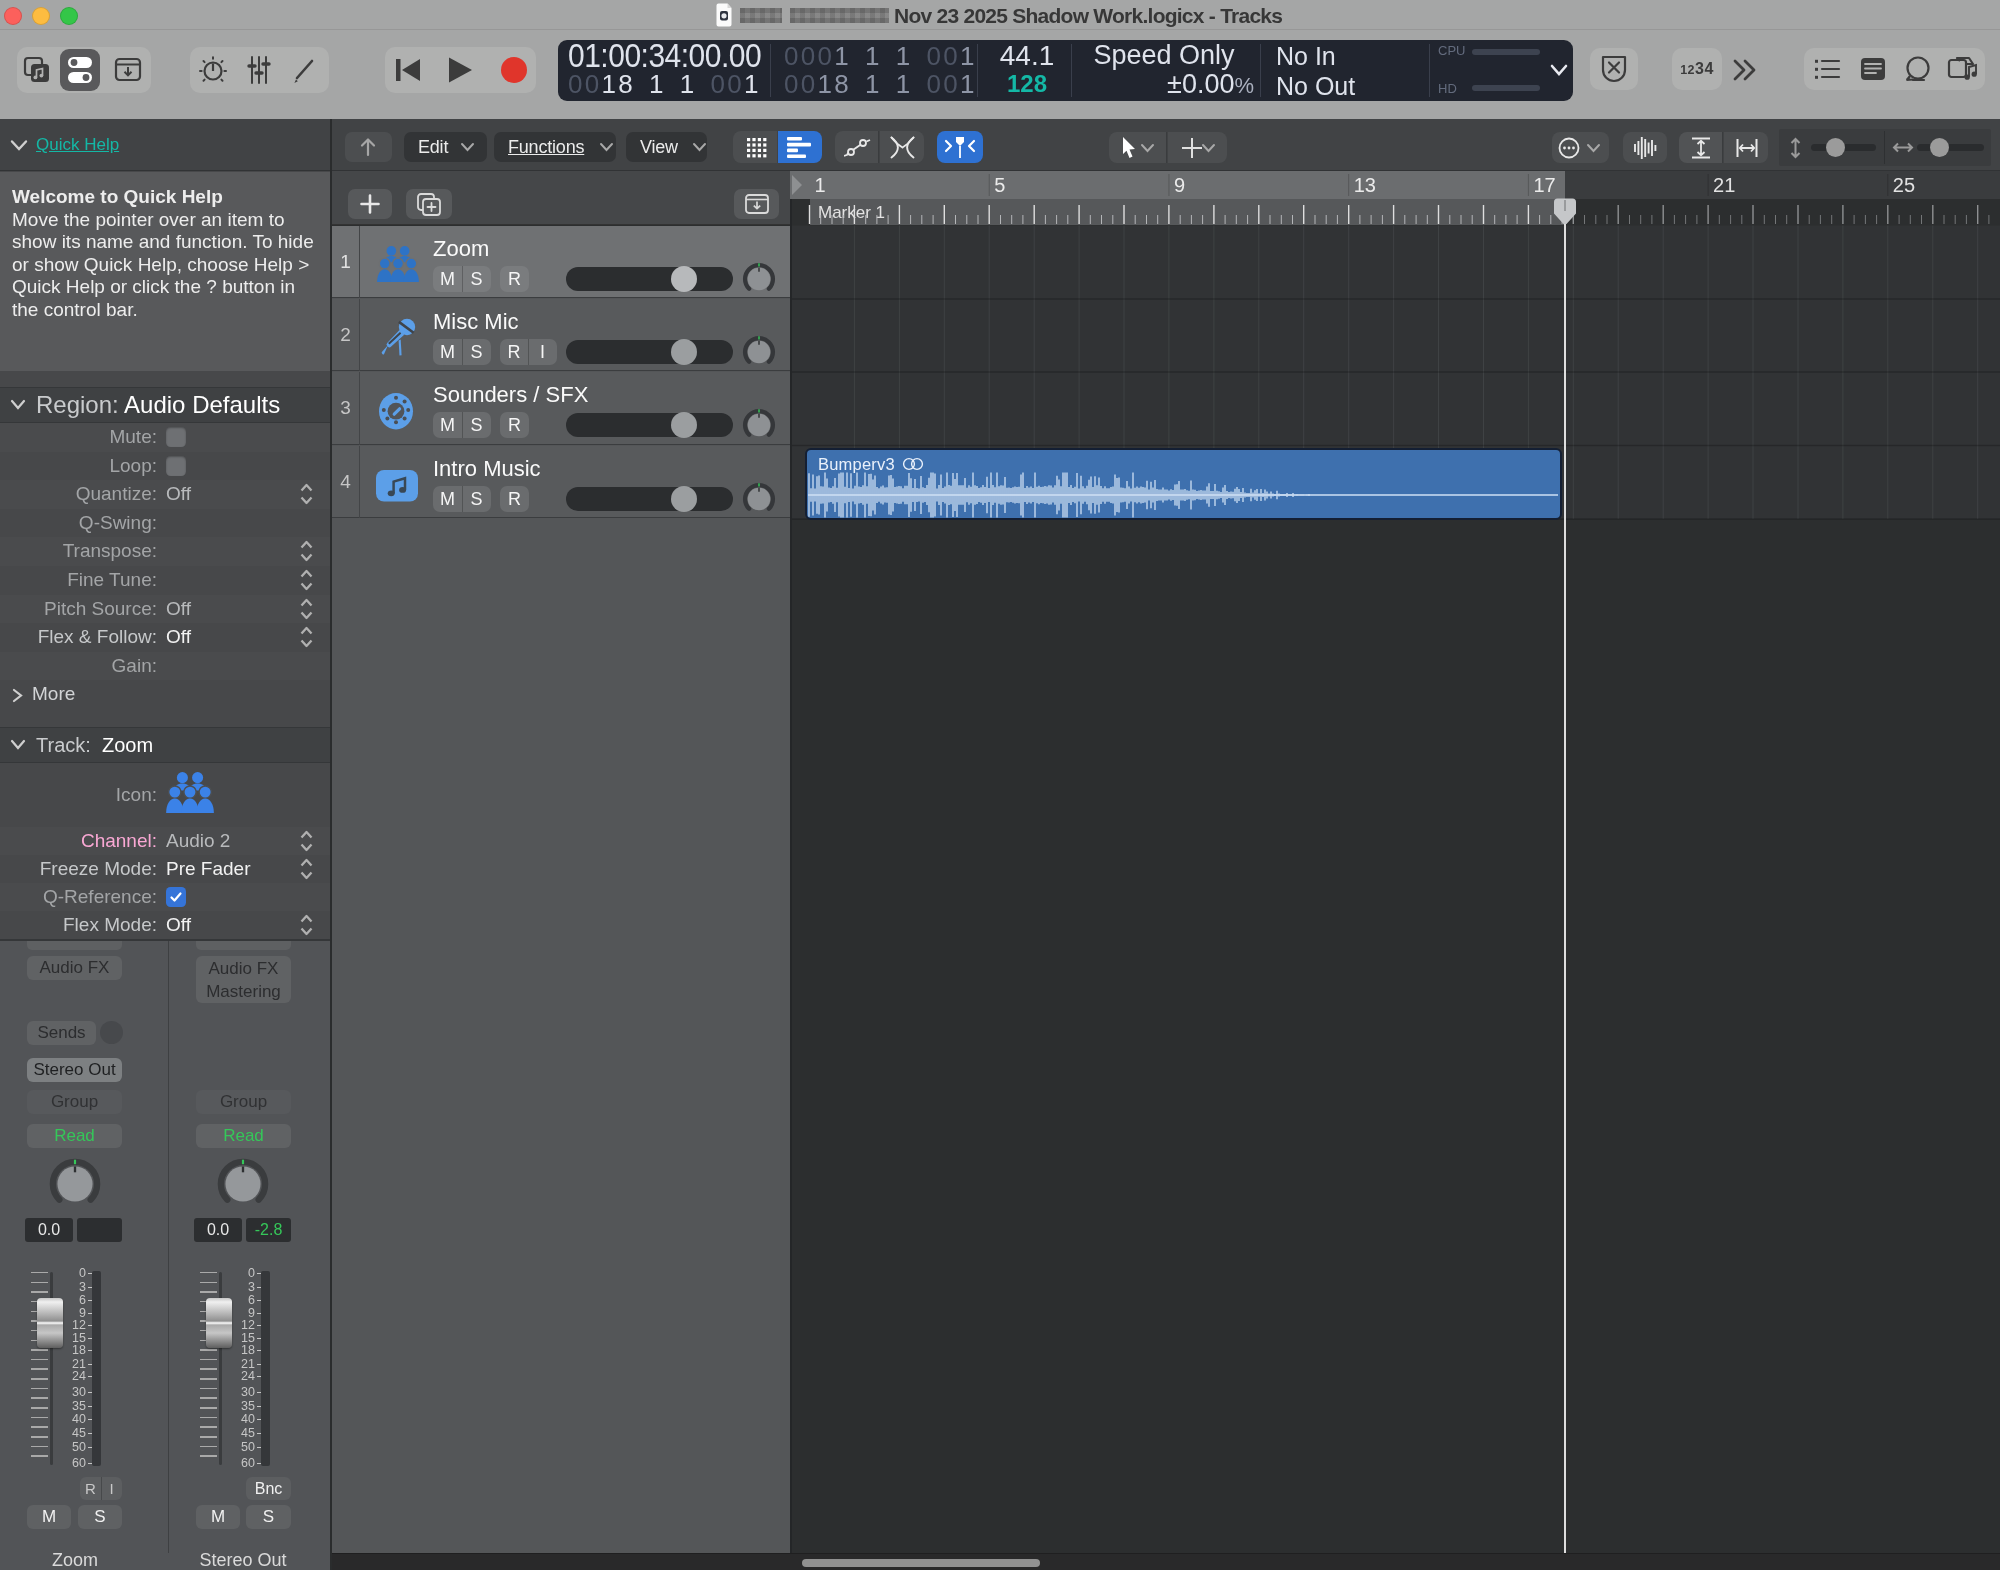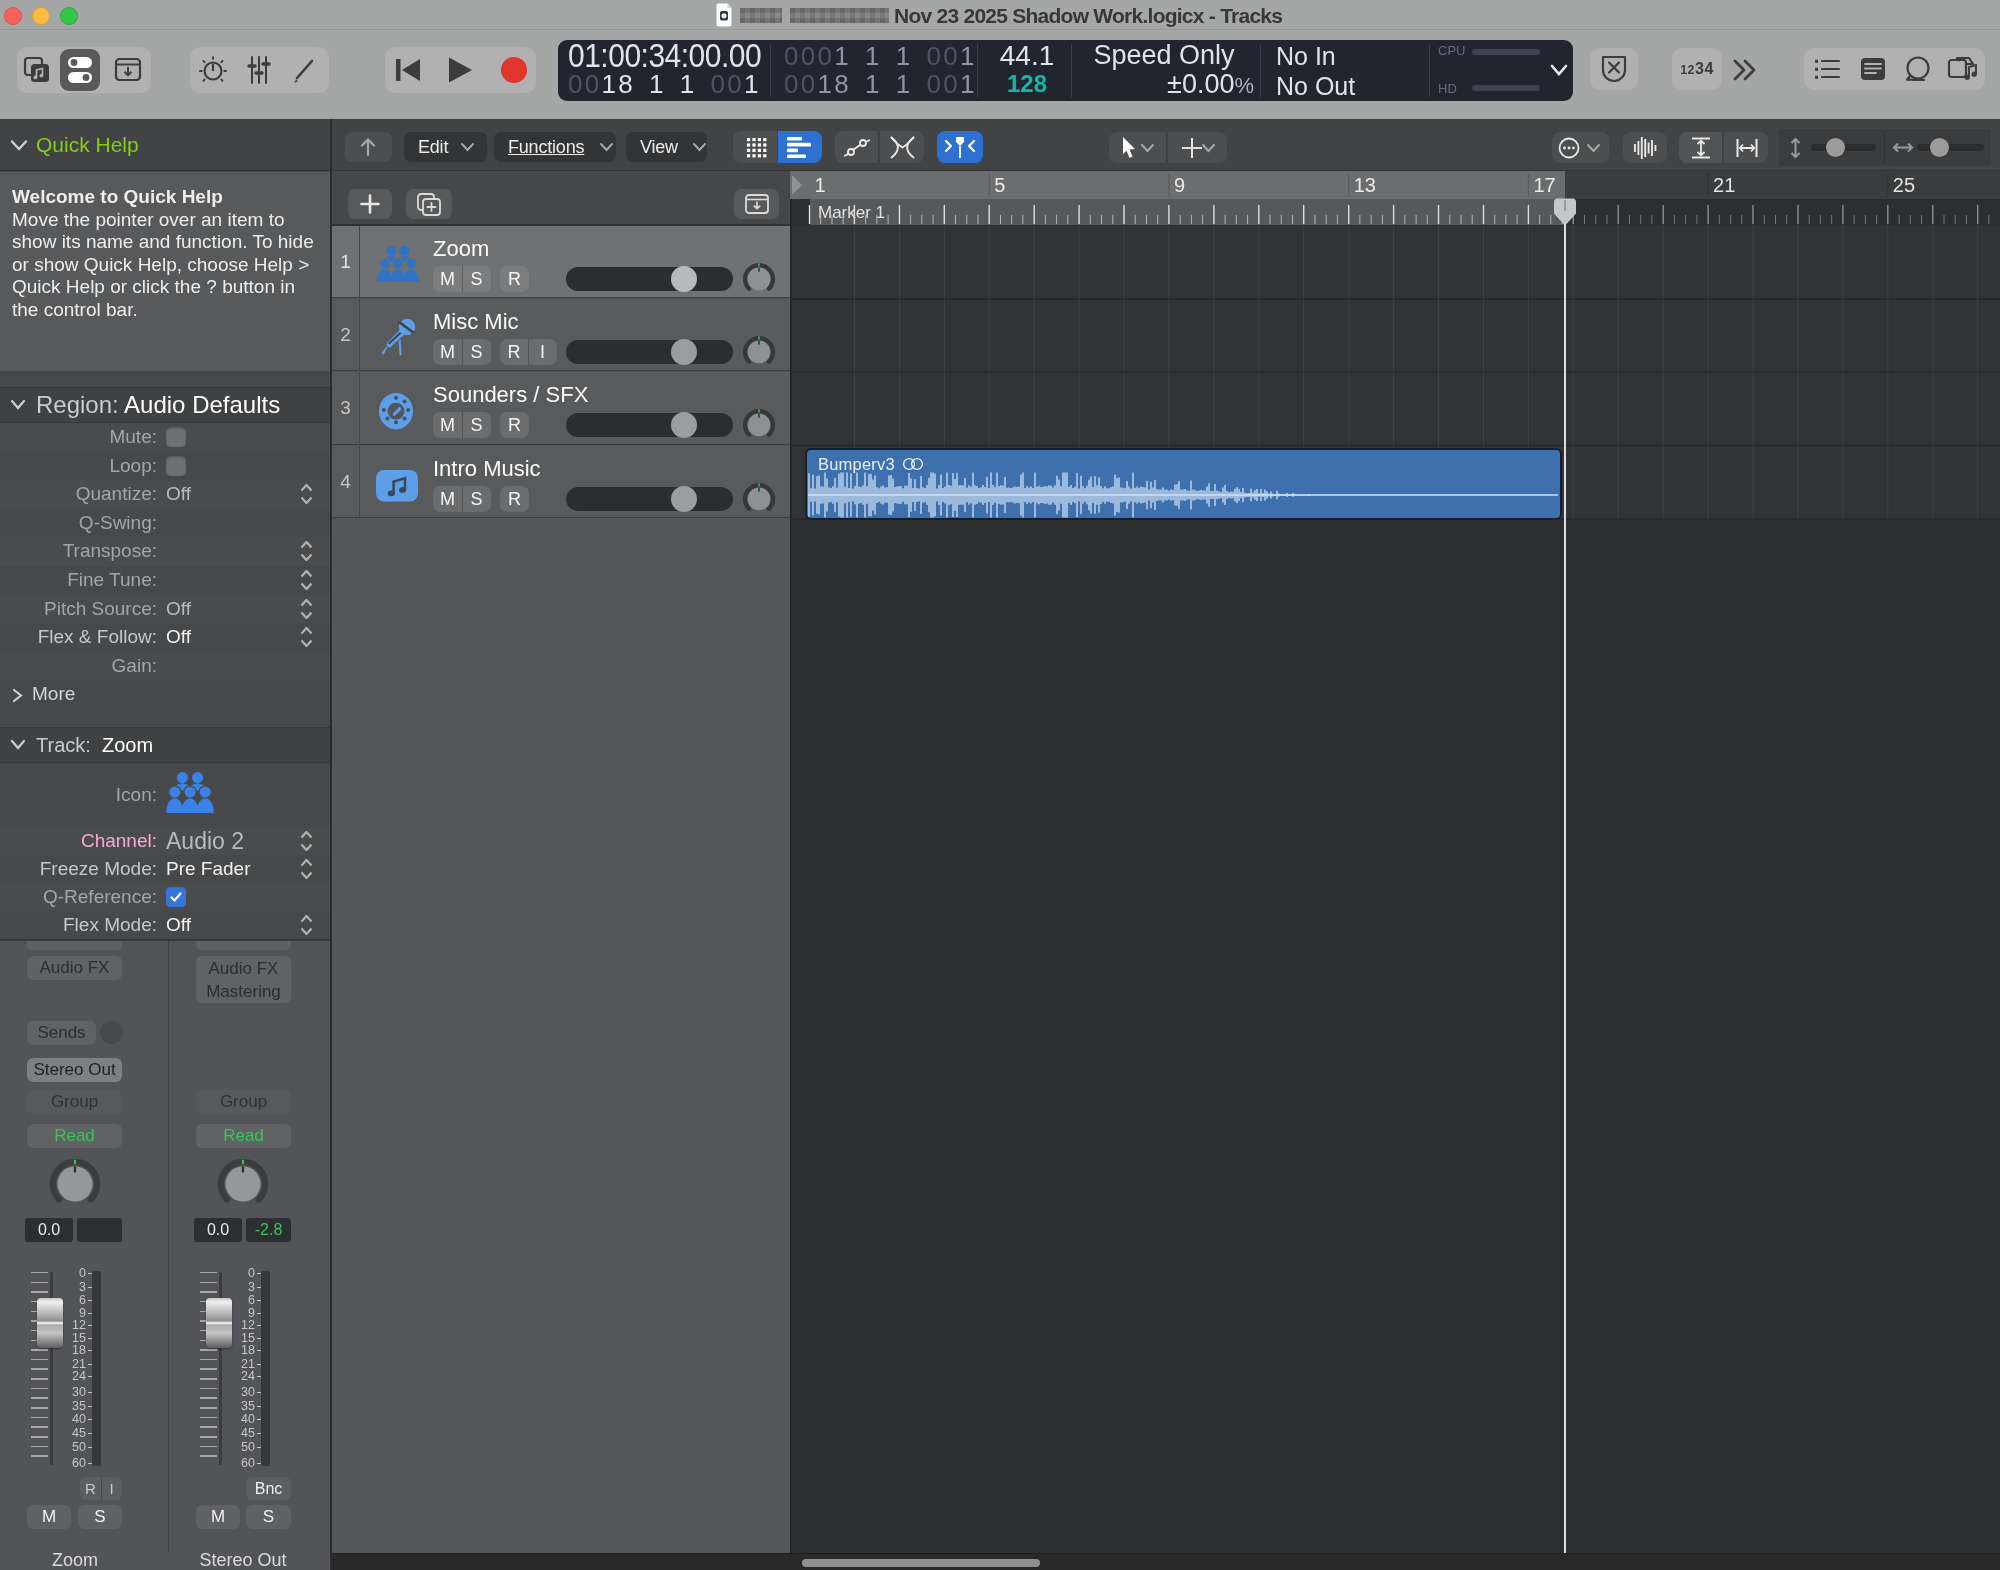--- a/index.html
+++ b/index.html
@@ -141,21 +141,21 @@
 <rect x="2" y="7" width="17" height="17" rx="2.5" fill="none" stroke="#3c3c3c" stroke-width="2.2"></rect>
 <path d="M20 11 h6 l-4 -6 h-12 l3 3" fill="none" stroke="#3c3c3c" stroke-width="2.2" stroke-linejoin="round"></path>
 <path d="M22 24 v-10 l7-2 v9" stroke="#3c3c3c" stroke-width="1.9" fill="none"></path>
 <circle cx="20.2" cy="24.2" r="2.6" fill="#3c3c3c"></circle>
     <circle cx="27.2" cy="21.2" r="2.6" fill="#3c3c3c"></circle>
   </svg>
 <div class="abs" style="left:0;top:119px;width:2000px;height:52px;background:#414345;border-bottom:1px solid #313335;"></div>
 <svg class="abs" style="left:10px;top:139px" width="18" height="13" viewBox="0 0 18 13">
     <path d="M2 2.5 L9 10 L16 2.5" stroke="#cfcfcf" stroke-width="2.4" fill="none" stroke-linecap="round"></path>
   </svg>
-<div class="abs" style="left:36px;top:132px;width:200px;height:26px;font-size:21px;color:#84cc16;line-height:26px;">Quick Help</div>
+<div class="abs" style="left:36px;top:132px;width:200px;height:26px;font-size:17px;color:#14b8a6;line-height:26px;text-decoration:underline;">Quick Help</div>
 <div class="abs" style="left:330px;top:119px;width:2px;height:1451px;background:#2a2c2d;"></div>
 <div class="abs" style="left:345px;top:132px;width:47px;height:30px;background:#4c4e50;border-radius:7px;"></div>
 <svg class="abs" style="left:358px;top:136px" width="20" height="22" viewBox="0 0 20 22">
     <path d="M10 19 V4 M4 9.5 L10 3.5 L16 9.5" stroke="#a6a6a6" stroke-width="2.2" fill="none" stroke-linecap="round" stroke-linejoin="round"></path>
   </svg>
 <div class="abs" style="left:404px;top:132px;width:83px;height:30px;background:#323436;border-radius:7px;"></div>
 <div class="abs" style="left:418px;top:134px;width:63px;height:26px;font-size:18px;letter-spacing:-0.2px;color:#ececec;line-height:26px;">Edit</div>
 <svg class="abs" style="left:460px;top:142px" width="15" height="11" viewBox="0 0 15 11">
     <path d="M2 2 L7.5 8 L13 2" stroke="#a8a8a8" stroke-width="2" fill="none" stroke-linecap="round"></path>
   </svg>
@@ -360,21 +360,21 @@
 <circle cx="8" cy="18.5" r="5.7" stroke="#4c4e50" stroke-width="1.4"></circle>
       <circle cx="22" cy="18.5" r="5.7" stroke="#4c4e50" stroke-width="1.4"></circle>
       <circle cx="36" cy="18.5" r="5.7" stroke="#4c4e50" stroke-width="1.4"></circle>
 <path d="M0 38 c0-8 3.5-13.5 8-13.5 c4.5 0 8 5.5 8 13.5 z"></path>
 <path d="M14 38 c0-8 3.5-13.5 8-13.5 c4.5 0 8 5.5 8 13.5 z"></path>
 <path d="M28 38 c0-8 3.5-13.5 8-13.5 c4.5 0 8 5.5 8 13.5 z"></path>
 </g>
   </svg>
 <div class="abs" style="left:0;top:827.0px;width:330px;height:28.0px;background:rgba(255,255,255,0.02);"></div>
 <div class="abs" style="left:0px;top:827.0px;width:157px;height:28.0px;font-size:19px;color:#f9a8d4;line-height:28.0px;text-align:right;">Channel:</div>
-<div class="abs" style="left:166px;top:827.0px;width:130px;height:28.0px;font-size:23px;color:#b8babc;line-height:28.0px;">Audio 2</div>
+<div class="abs" style="left:166px;top:827.0px;width:130px;height:28.0px;font-size:19px;color:#b8babc;line-height:28.0px;">Audio 2</div>
 <svg class="abs" style="left:298px;top:829.0px" width="17" height="24" viewBox="0 0 17 24">
 <path d="M3.5 8.5 L8.5 3 L13.5 8.5" stroke="#b0b0b0" stroke-width="2.3" fill="none" stroke-linejoin="round"></path>
 <path d="M3.5 15.5 L8.5 21 L13.5 15.5" stroke="#b0b0b0" stroke-width="2.3" fill="none" stroke-linejoin="round"></path>
   </svg>
 <div class="abs" style="left:0px;top:855.0px;width:157px;height:28.0px;font-size:19px;color:#c6c8ca;line-height:28.0px;text-align:right;">Freeze Mode:</div>
 <div class="abs" style="left:166px;top:855.0px;width:130px;height:28.0px;font-size:19px;color:#f2f2f2;line-height:28.0px;">Pre Fader</div>
 <svg class="abs" style="left:298px;top:857.0px" width="17" height="24" viewBox="0 0 17 24">
 <path d="M3.5 8.5 L8.5 3 L13.5 8.5" stroke="#b0b0b0" stroke-width="2.3" fill="none" stroke-linejoin="round"></path>
 <path d="M3.5 15.5 L8.5 21 L13.5 15.5" stroke="#b0b0b0" stroke-width="2.3" fill="none" stroke-linejoin="round"></path>
   </svg>

